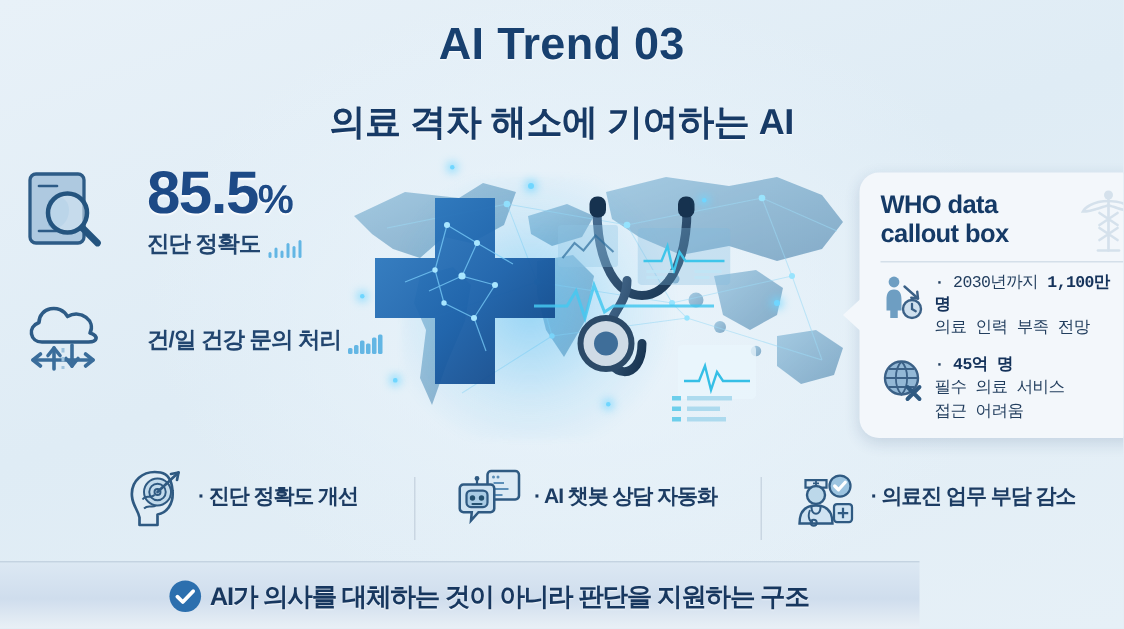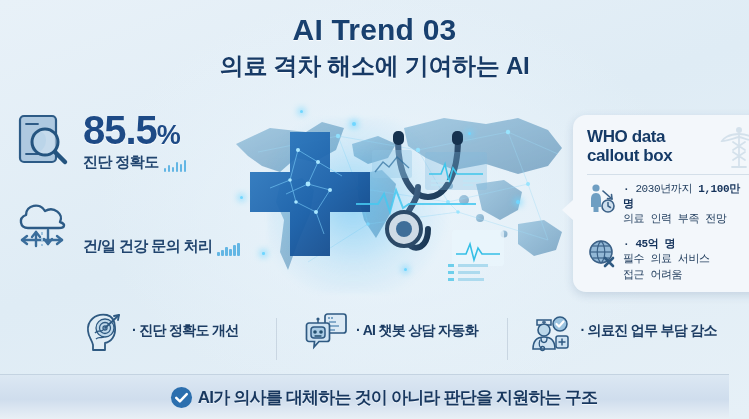--- a/index.html
+++ b/index.html
@@ -59,29 +59,29 @@
     position: absolute; left: 0; top: 14px; width: 749px;
     text-align: center; z-index: 6;
   }
   .title-main {
     font-size: 30px; font-weight: bold; color: #18406f;
     letter-spacing: .2px; line-height: 1.08;
     text-shadow: 0 1px 1px rgba(255,255,255,.85);
     text-align: center;
   }
   .title-sub {
-    margin-top: 6px;
+    margin-top: 22px;
     font-size: 24px; font-weight: bold; color: #173a66;
     letter-spacing: -.3px; line-height: 1.15;
     text-shadow: 0 1px 1px rgba(255,255,255,.85);
   }
 
   
   .stats { position: absolute; left: 12px; top: 110px; width: 240px; z-index: 7; }
-  .stat { display: flex; align-items: flex-end; gap: 9px; }
+  .stat { display: flex; align-items: center; gap: 24px; }
   .stat + .stat { margin-top: 22px; }
   .stat-icon { flex: 0 0 auto; width: 62px; height: 62px; }
   .stat-text { display: flex; flex-direction: column; }
   .stat-value {
     font-size: 40px; font-weight: bold; color: #1d4a86;
     line-height: .98; letter-spacing: -1px;
     text-shadow: 0 1px 1px rgba(255,255,255,.9);
   }
   .stat-value .suffix-pct { font-size: 27px; }
   .stat-value .suffix-man { font-size: 30px; }
@@ -132,21 +132,21 @@
   .benefit + .benefit::before {
     content: ""; position: absolute; left: 0; top: 9px;
     width: 1px; height: 42px; background: #c9d6e2;
   }
   .b-icon { flex: 0 0 auto; width: 44px; height: 44px; }
   .b-label { font-size: 14px; font-weight: bold; color: #1c3c63; letter-spacing: -.7px; white-space: nowrap; }
   .b-label::before { content: "· "; }
 
   
   .banner {
-    position: absolute; left: 0; bottom: 0; width: 729px; height: 45px;
+    position: absolute; left: 0; bottom: 0; width: 613px; height: 45px;
     background: linear-gradient(180deg, #dce8f3 0%, #cfdded 55%, #e9f0f6 100%);
     border-top: 1px solid #c4d3e1;
     display: flex; align-items: center; justify-content: center; gap: 5px;
     z-index: 9;
     padding-left: 38px;
   }
   .banner-check { flex: 0 0 auto; width: 23px; height: 23px; }
   .banner-text {
     font-size: 17px; font-weight: bold; color: #17375f;
     letter-spacing: -.8px;

